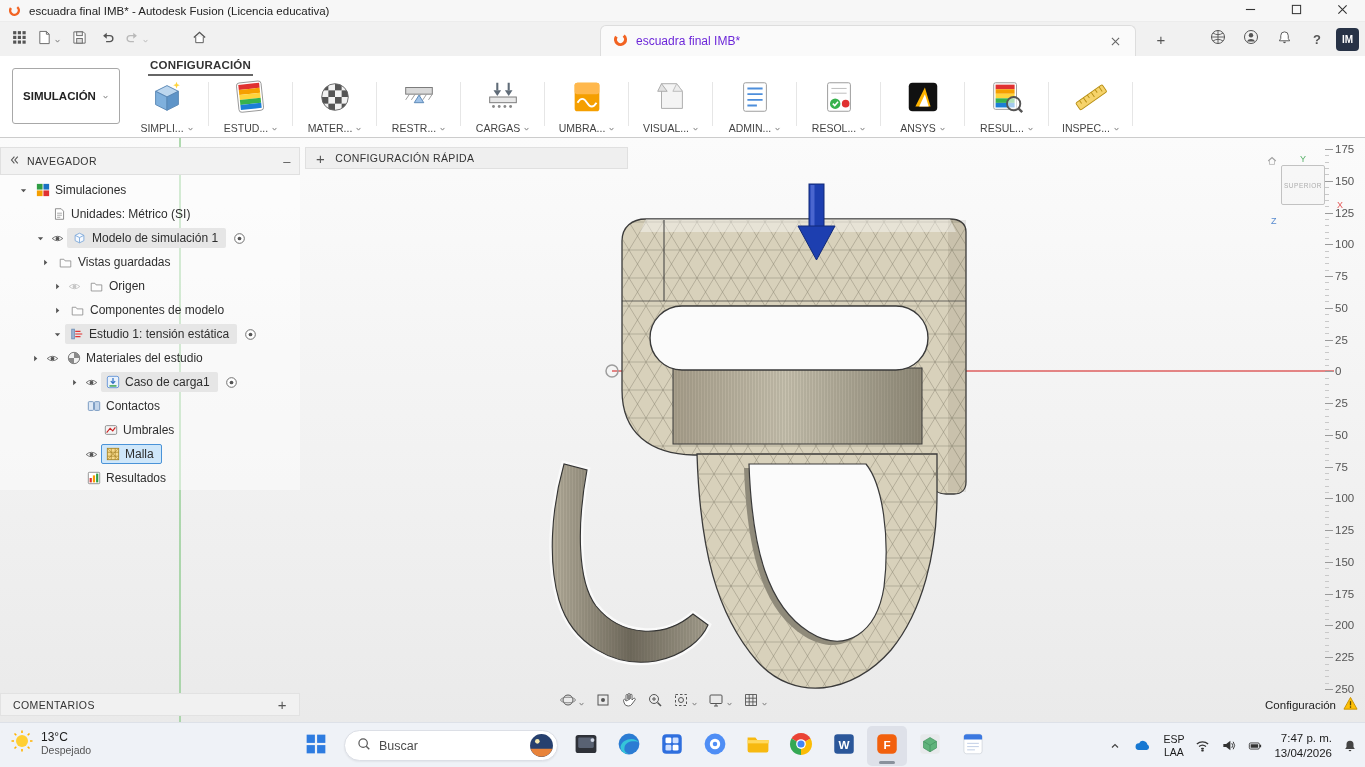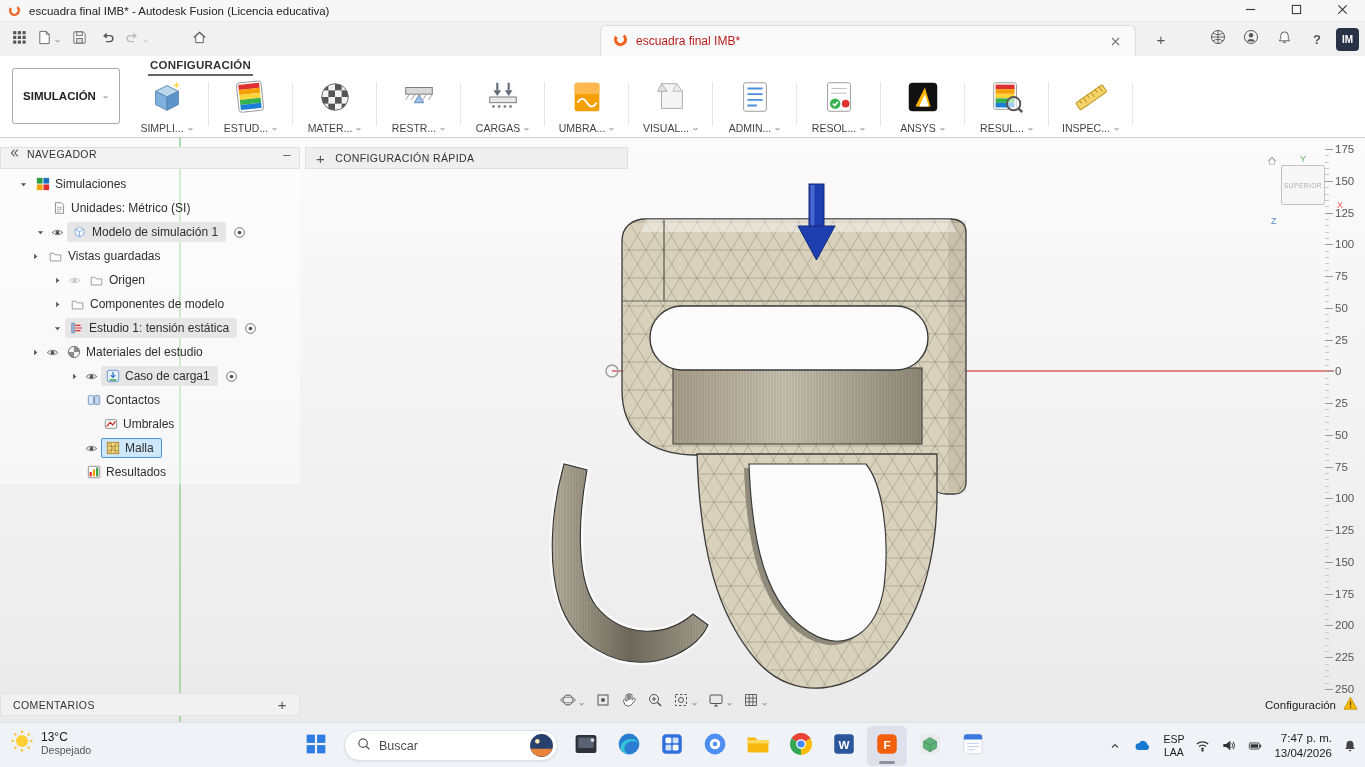--- a/index.html
+++ b/index.html
@@ -11,21 +11,21 @@
 #titlebar .appicon{display:flex;margin-right:8px}
 .wincontrols{margin-left:auto;display:flex;height:100%}
 .wbtn{width:46px;height:100%;display:flex;align-items:center;justify-content:center}
 
 
 #qat{height:34px;background:#f1f1f1;position:relative;display:flex;align-items:center}
 #qat-left{display:flex;align-items:center;padding-left:6px;gap:2px}
 .qbtn{height:26px;min-width:26px;border-radius:3px;display:flex;align-items:center;justify-content:center;gap:2px;padding:0 3px;color:#555}
 .qbtn.disabled{opacity:.45}
 .qbtn.gap{margin-left:32px}
-#doc-tab{position:absolute;left:600px;top:3px;width:536px;height:31px;background:#fafafa;border:1px solid #ddd;border-bottom:none;border-radius:6px 6px 0 0;display:flex;align-items:center;padding:0 12px;font-size:12px;color:#b91c1c;gap:8px}
+#doc-tab{position:absolute;left:600px;top:3px;width:536px;height:31px;background:#fafafa;border:1px solid #ddd;border-bottom:none;border-radius:6px 6px 0 0;display:flex;align-items:center;padding:0 12px;font-size:12px;color:#6d28d9;gap:8px}
 #doc-tab .tabclose{margin-left:auto;display:flex;padding:3px}
 #new-tab{position:absolute;left:1150px;top:6px;width:22px;height:22px;display:flex;align-items:center;justify-content:center;color:#555}
 #qat-right{position:absolute;right:6px;top:4px;display:flex;align-items:center;gap:6px;height:26px}
 #qat-right-icons{display:flex;align-items:center;gap:7px}
 .avatar{width:23px;height:23px;border-radius:4px;background:#273246;color:#fff;font-size:10px;display:flex;align-items:center;justify-content:center;font-weight:bold}
 
 
 #ribbon{height:82px;background:#fff;border-bottom:1px solid #ccc;position:relative}
 #ws-box{position:absolute;left:12px;top:12px;width:108px;height:56px;border:1px solid #a8a8a8;border-radius:3px;background:#fff;display:flex;align-items:center;justify-content:center;gap:6px;font-size:11.5px;color:#222;font-weight:bold}
 #ribbon-tab{position:absolute;left:148px;top:2px;font-size:11.5px;font-weight:bold;color:#333;padding:1px 2px 3px;border-bottom:2px solid #666;letter-spacing:.2px}
@@ -46,21 +46,21 @@
 .rlab{position:absolute;right:3px;width:27px;text-align:left;font-size:11.5px;color:#555;transform:translateY(-50%)}
 
 #viewcube{position:absolute;top:16px;right:26px;width:72px;height:88px;opacity:.8;text-align:center;font-size:9px}
 .vc-face{width:44px;height:40px;margin:1px auto;border:1px solid #b5b5b5;background:rgba(243,243,243,.55);display:flex;align-items:center;justify-content:center;font-size:6.5px;color:#999;letter-spacing:.5px;border-radius:2px}
 .vc-home{position:absolute;left:0;top:2px;color:#888}
 .vc-y{color:#2f9e44;display:block}
 .vc-x{position:absolute;right:-4px;top:46px;color:#e03131}
 .vc-z{position:absolute;left:4px;bottom:16px;color:#2f6fc4}
 
 #navigator{position:absolute;left:0;top:9px;width:300px}
-#nav-header{height:22px;background:#f2f2f2;border:1px solid #e0e0e0;display:flex;padding:0 8px;font-size:10.5px;color:#333;letter-spacing:.4px}
+#nav-header{height:28px;background:#f2f2f2;border:1px solid #e0e0e0;display:flex;align-items:center;padding:0 8px;font-size:10.5px;color:#333;letter-spacing:.4px}
 #nav-header .nh-title{margin-left:8px}
 #nav-header .nh-collapse{margin-left:auto;display:flex}
 #tree{padding-top:3px;background:rgba(255,255,255,.45)}
 .trow{display:flex;align-items:center;height:24px;font-size:12px;color:#2e2e2e}
 .texp{width:15px;display:flex;justify-content:center}
 .teye{width:19px;display:flex;justify-content:center}
 .tchip{display:flex;align-items:center;gap:5px;padding:2px 7px 2px 4px;border-radius:2px;border:1px solid transparent}
 .trow.hl .tchip{background:#e6e6e6}
 .trow.sel .tchip{background:#cfe7fa;border-color:#4a93d8}
 .tradio{margin-left:7px;display:flex}
@@ -687,21 +687,21 @@
               </span>
               <span>Modelo de simulación 1</span>
             </span>
             <span class="tradio">
               <svg width="13" height="13" viewBox="0 0 14 14" fill="none" xmlns="http://www.w3.org/2000/svg">
                 <circle cx="7" cy="7" r="5.2" stroke="#666" fill="#fff"></circle>
                 <circle cx="7" cy="7" r="2" fill="#555"></circle>
               </svg>
             </span>
           </div>
-          <div class="trow" style="padding-left:28px">
+          <div class="trow" style="padding-left:38px">
             <span class="texp">
               <svg width="9" height="9" viewBox="0 0 10 10" fill="none" xmlns="http://www.w3.org/2000/svg">
                 <path d="M3.5 2 L7 5 L3.5 8 Z" fill="#555"></path>
               </svg>
             </span>
             <span class="tchip">
               <span style="display:flex">
                 <svg width="15" height="13" viewBox="0 0 16 16" fill="none" xmlns="http://www.w3.org/2000/svg">
                   <path d="M1.5 4 h4.5 l1.5 2 h7 v7.5 h-13 Z" fill="#fdfdfd" stroke="#8a8a8a"></path>
                 </svg>

